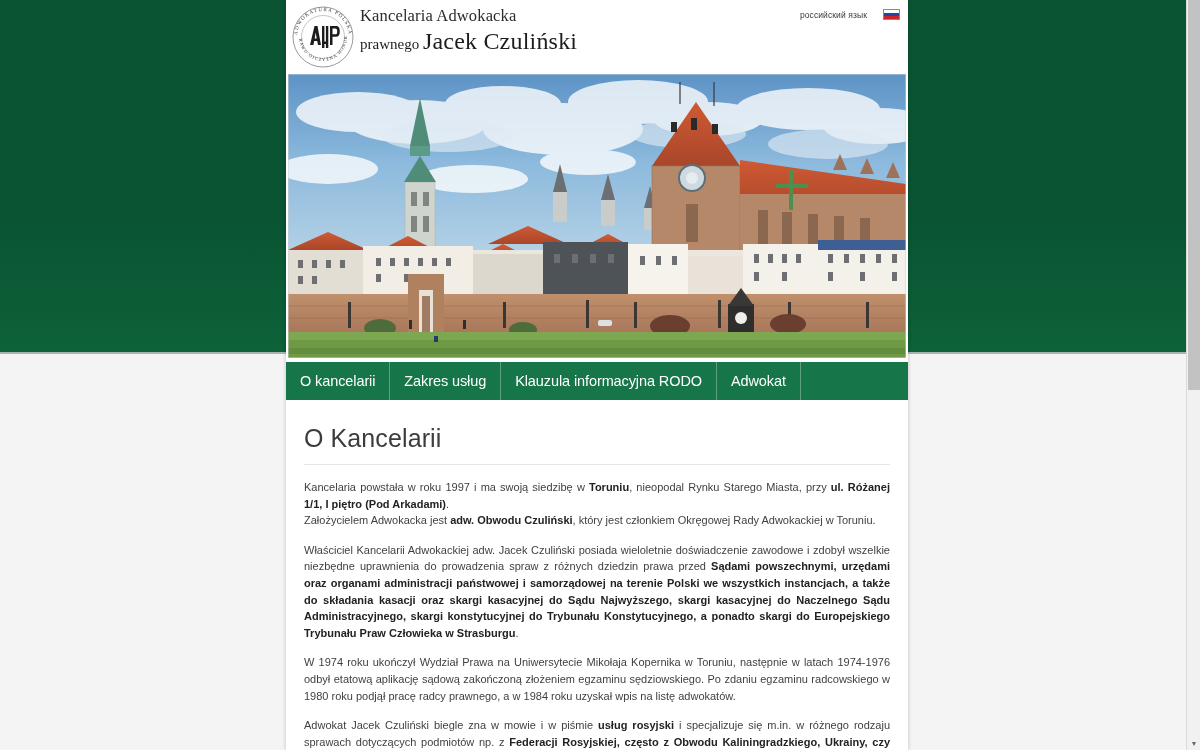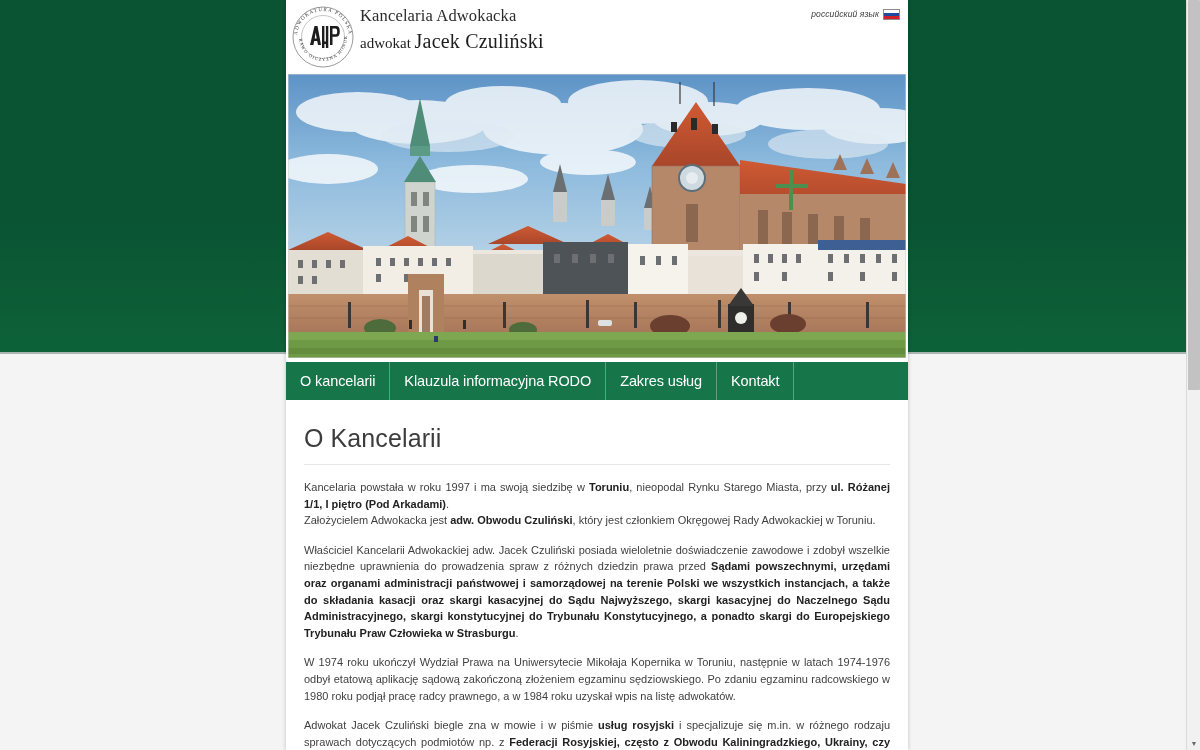--- a/index.html
+++ b/index.html
@@ -65,32 +65,31 @@
     line-height: 20px;
   }
   .title-line2 {
     font-family: "Liberation Serif", serif;
     font-size: 15px;
     color: #1d1d1d;
     line-height: 30px;
     white-space: nowrap;
   }
   .title-line2 .name {
-    font-size: 20px;
+    font-size: 24px;
     letter-spacing: .2px;
   }
 
   .lang-link {
     position: absolute;
     right: 8px; top: 9px;
     display: flex;
-    align-items: flex-start;
-    gap: 4px;
+    align-items: center;
+    gap: 16px;
     text-decoration: none;
-    font-style: italic;
   }
   .lang-label {
     font-size: 8.5px;
     color: #3b3b3b;
     letter-spacing: .1px;
   }
   .flag-ru {
     width: 17px; height: 11px;
     border: 1px solid #8a8a8a;
     display: block;
@@ -214,21 +213,21 @@
         <g fill="#1c1c1c">
           <path d="M20 41 L24.5 22 L27.5 22 L31 41 L28 41 L27.2 37 L24.2 37 L23.4 41 Z M24.7 34.5 L26.7 34.5 L25.7 28.5 Z"></path>
           <path d="M32 22 L34.4 22 L34.4 37.5 L35.9 37.5 L35.9 22 L38.3 22 L38.3 44 L35.9 44 L35.9 40 L34.4 40 L34.4 44 L32 44 Z"></path>
           <path d="M40 22 L46 22 C48.6 22 49.8 23.8 49.8 27.4 C49.8 31 48.6 32.8 46 32.8 L42.5 32.8 L42.5 41 L40 41 Z M42.5 24.6 L42.5 30.2 L45.3 30.2 C46.7 30.2 47.2 29.4 47.2 27.4 C47.2 25.4 46.7 24.6 45.3 24.6 Z"></path>
         </g>
       </svg>
     </div>
 
     <div class="header-titles">
       <div class="title-line1">Kancelaria Adwokacka</div>
-      <div class="title-line2"><span>adwokat </span><span class="name">Jacek Czuliński</span></div>
+      <div class="title-line2"><span>prawnego </span><span class="name">Jacek Czuliński</span></div>
     </div>
 
     <a class="lang-link" href="#">
       <span class="lang-label">российский язык</span>
       <span class="flag-ru">
         <span class="w"></span>
           <span class="b"></span>
           <span class="r"></span>
       </span>
     </a>
@@ -427,23 +426,23 @@
         <rect x="175" y="246" width="3" height="9" fill="#2e2e2e"></rect>
         <rect x="146" y="262" width="4" height="6" fill="#2b3a6b"></rect>
       </g>
 
       <rect x="0" y="0" width="618" height="284" fill="none" stroke="#cfcfcf" stroke-width="1"></rect>
     </svg>
   </div>
 
   <nav class="navbar">
     <a class="nav-item" href="#">O kancelarii</a>
+    <a class="nav-item" href="#">Zakres usług</a>
     <a class="nav-item" href="#">Klauzula informacyjna RODO</a>
-    <a class="nav-item" href="#">Zakres usług</a>
-    <a class="nav-item" href="#">Kontakt</a>
+    <a class="nav-item" href="#">Adwokat</a>
     <div class="nav-spacer"></div>
   </nav>
 
   <main class="content">
     <h1 class="page-title">O Kancelarii</h1>
     <div class="title-rule"></div>
     <div id="paragraphs">
         <p><span>Kancelaria powstała w roku 1997 i ma swoją siedzibę w </span><b>Toruniu</b><span>, nieopodal Rynku Starego Miasta, przy </span><b>ul. Różanej 1/1, I piętro (Pod Arkadami)</b><span>.</span><br><span>Założycielem Adwokacka jest </span><b>adw. Obwodu Czuliński</b><span>, który jest członkiem Okręgowej Rady Adwokackiej w Toruniu.</span></p>
         <p><span>Właściciel Kancelarii Adwokackiej adw. Jacek Czuliński posiada wieloletnie doświadczenie zawodowe i zdobył wszelkie niezbędne uprawnienia do prowadzenia spraw z różnych dziedzin prawa przed </span><b>Sądami powszechnymi, urzędami oraz organami administracji państwowej i samorządowej na terenie Polski we wszystkich instancjach, a także do składania kasacji oraz skargi kasacyjnej do Sądu Najwyższego, skargi kasacyjnej do Naczelnego Sądu Administracyjnego, skargi konstytucyjnej do Trybunału Konstytucyjnego, a ponadto skargi do Europejskiego Trybunału Praw Człowieka w Strasburgu</b><span>.</span></p>
         <p><span>W 1974 roku ukończył Wydział Prawa na Uniwersytecie Mikołaja Kopernika w Toruniu, następnie w latach 1974-1976 odbył etatową aplikację sądową zakończoną złożeniem egzaminu sędziowskiego. Po zdaniu egzaminu radcowskiego w 1980 roku podjął pracę radcy prawnego, a w 1984 roku uzyskał wpis na listę adwokatów.</span></p>

